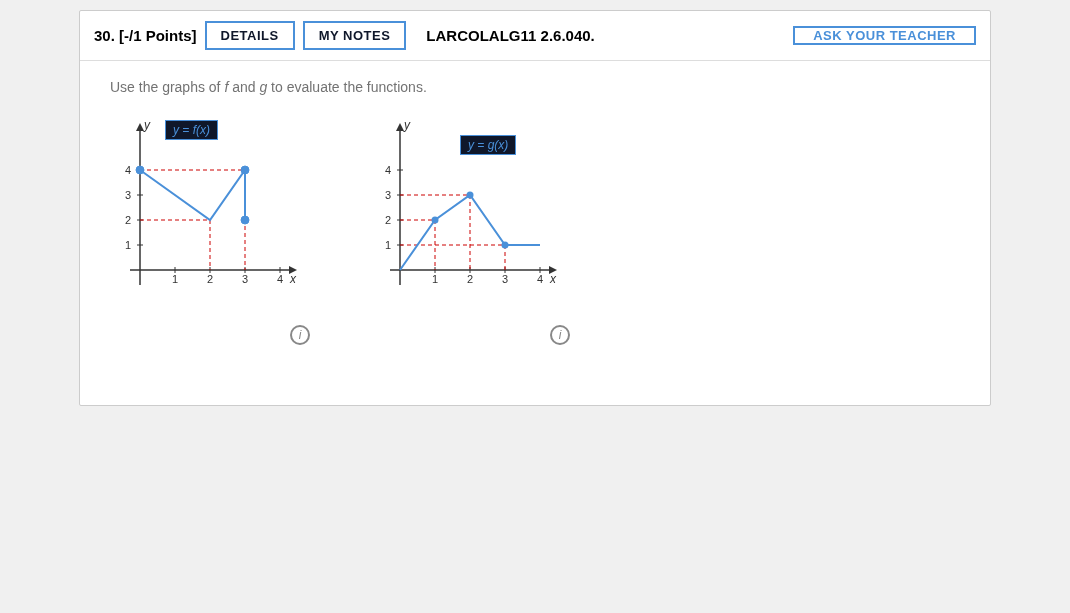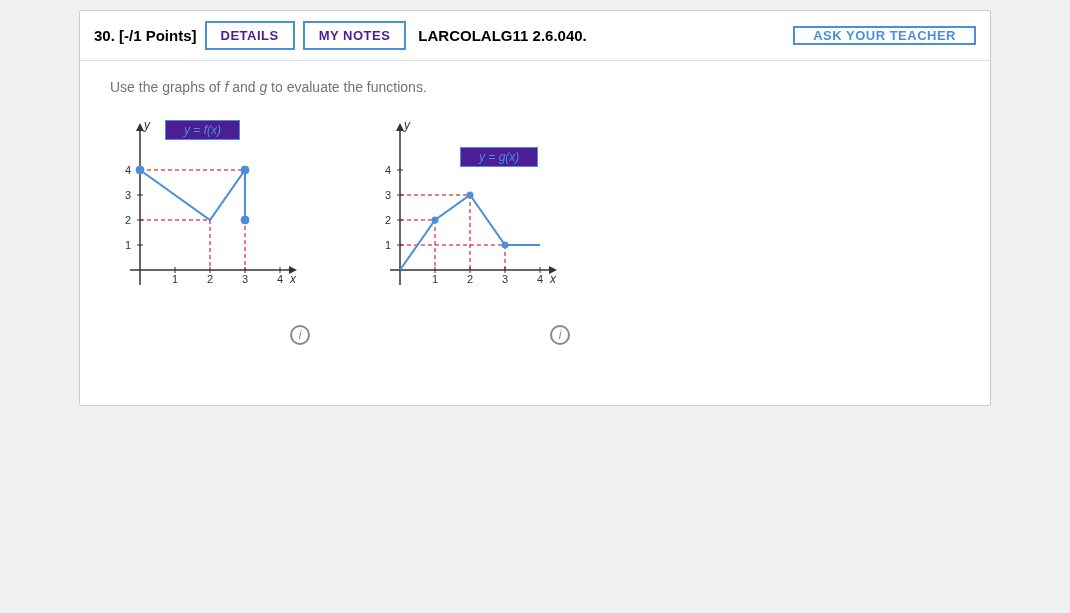--- a/index.html
+++ b/index.html
@@ -26,31 +26,31 @@
       gap: 8px;
     }
     .question-num {
       font-weight: bold;
       font-size: 15px;
       white-space: nowrap;
     }
     .btn-details, .btn-notes {
       border: 2px solid #4a90d9;
       background: #fff;
-      color: #4c1d95;
+      color: #0f172a;
       font-weight: bold;
       font-size: 13px;
       padding: 5px 14px;
       cursor: pointer;
       letter-spacing: 0.5px;
     }
     .problem-id {
       font-weight: bold;
       font-size: 15px;
-      margin-left: 4px;
+      margin-left: 12px;
       flex: 1;
     }
     .btn-ask {
       border: 2px solid #4a90d9;
       background: #fff;
       color: #4a90d9;
       font-weight: bold;
       font-size: 13px;
       padding: 0 18px;
       cursor: pointer;
@@ -89,23 +89,23 @@
       align-items: center;
       justify-content: center;
       font-style: italic;
       font-size: 12px;
       color: #888;
       margin-top: 6px;
       cursor: pointer;
       align-self: flex-end;
     }
     .label-box {
-      background: #4c1d95;
+      background: #0f172a;
       border: 1px solid #4a90d9;
-      padding: 2px 18px;
+      padding: 2px 7px;
       font-size: 12px;
       color: #4a90d9;
       position: absolute;
       white-space: nowrap;
     }
     .parts-section {
       margin-top: 10px;
     }
     .part-row {
       margin-bottom: 20px;
@@ -247,21 +247,21 @@
 
             <polyline points="30,155 65,105 100,80 135,130 170,130" fill="none" stroke="#4a90d9" stroke-width="2"></polyline>
 
             <circle cx="65" cy="105" r="3.5" fill="#4a90d9"></circle>
             <circle cx="100" cy="80" r="3.5" fill="#4a90d9"></circle>
             <circle cx="135" cy="130" r="3.5" fill="#4a90d9"></circle>
 
           </svg>
 
           
-          <div class="label-box" style="top: 32px; left: 90px; font-style: italic;">
+          <div class="label-box" style="top: 20px; left: 90px; font-style: italic;">
             <span>y = g(x)</span>
           </div>
         </div>
         <div class="info-icon">
           <em>i</em>
         </div>
       </div>
     </div>
 
     <div class="parts-section">

